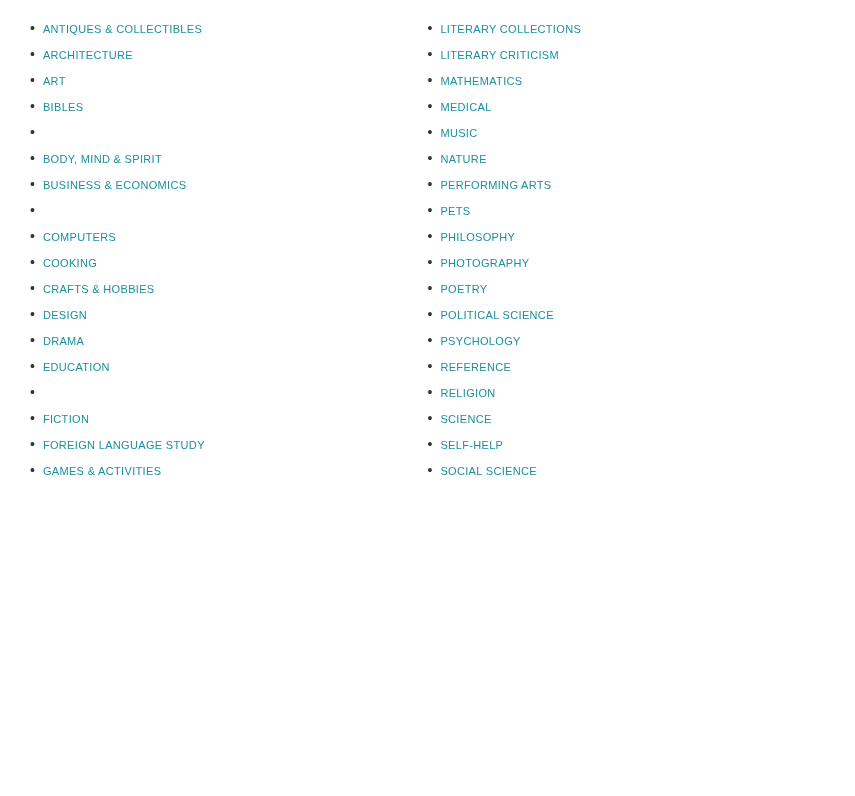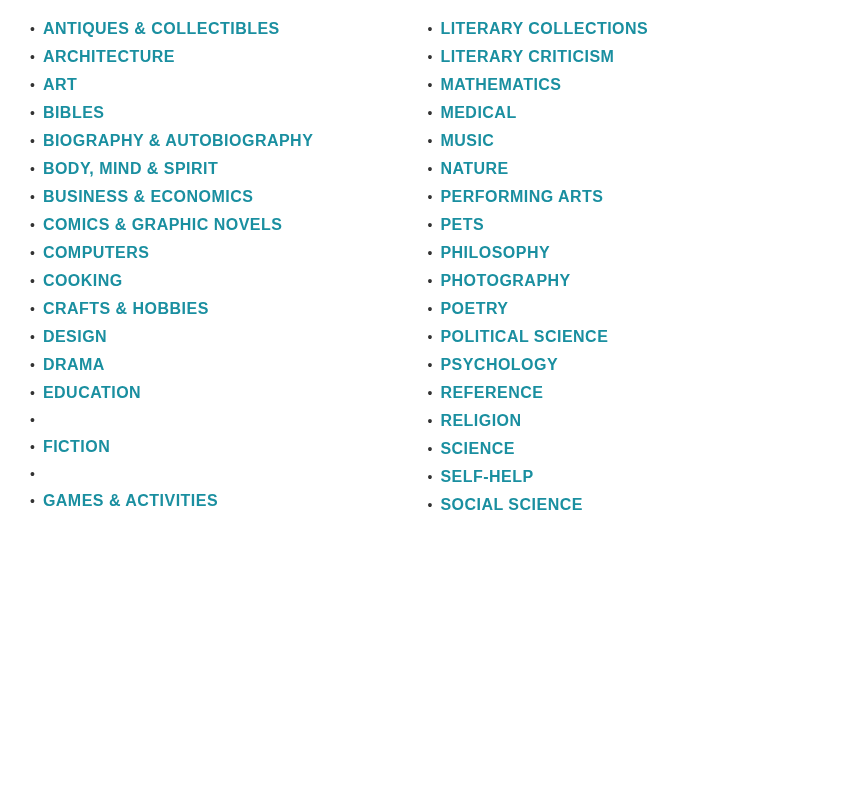--- a/index.html
+++ b/index.html
@@ -35,22 +35,22 @@
     }
     .bullet {
       color: #333;
       margin-right: 8px;
       font-size: 14px;
       flex-shrink: 0;
     }
     .category-link {
       color: #1a8fa0;
       text-decoration: none;
-      font-size: 16px;
-      font-weight: bold;
+      font-size: 11px;
+      font-weight: normal;
       letter-spacing: 0.03em;
       text-transform: uppercase;
       cursor: pointer;
     }
   </style>
 </head>
 <body>
 
 <div class="columns-container">
   <div class="column">
@@ -66,33 +66,31 @@
         <li>
           <span class="bullet">•</span>
           <a class="category-link" href="#">ART</a>
         </li>
         <li>
           <span class="bullet">•</span>
           <a class="category-link" href="#">BIBLES</a>
         </li>
         <li>
           <span class="bullet">•</span>
-          <a class="category-link" href="#">BIOGRAPHY &amp; AUTOBIOGRAPHY</a>
         </li>
         <li>
           <span class="bullet">•</span>
           <a class="category-link" href="#">BODY, MIND &amp; SPIRIT</a>
         </li>
         <li>
           <span class="bullet">•</span>
           <a class="category-link" href="#">BUSINESS &amp; ECONOMICS</a>
         </li>
         <li>
           <span class="bullet">•</span>
-          <a class="category-link" href="#">COMICS &amp; GRAPHIC NOVELS</a>
         </li>
         <li>
           <span class="bullet">•</span>
           <a class="category-link" href="#">COMPUTERS</a>
         </li>
         <li>
           <span class="bullet">•</span>
           <a class="category-link" href="#">COOKING</a>
         </li>
         <li>
@@ -113,20 +111,21 @@
         </li>
         <li>
           <span class="bullet">•</span>
         </li>
         <li>
           <span class="bullet">•</span>
           <a class="category-link" href="#">FICTION</a>
         </li>
         <li>
           <span class="bullet">•</span>
+          <a class="category-link" href="#">FOREIGN LANGUAGE STUDY</a>
         </li>
         <li>
           <span class="bullet">•</span>
           <a class="category-link" href="#">GAMES &amp; ACTIVITIES</a>
         </li>
       </ul>
   </div>
   <div class="column">
     <ul id="right-list">
         <li>

